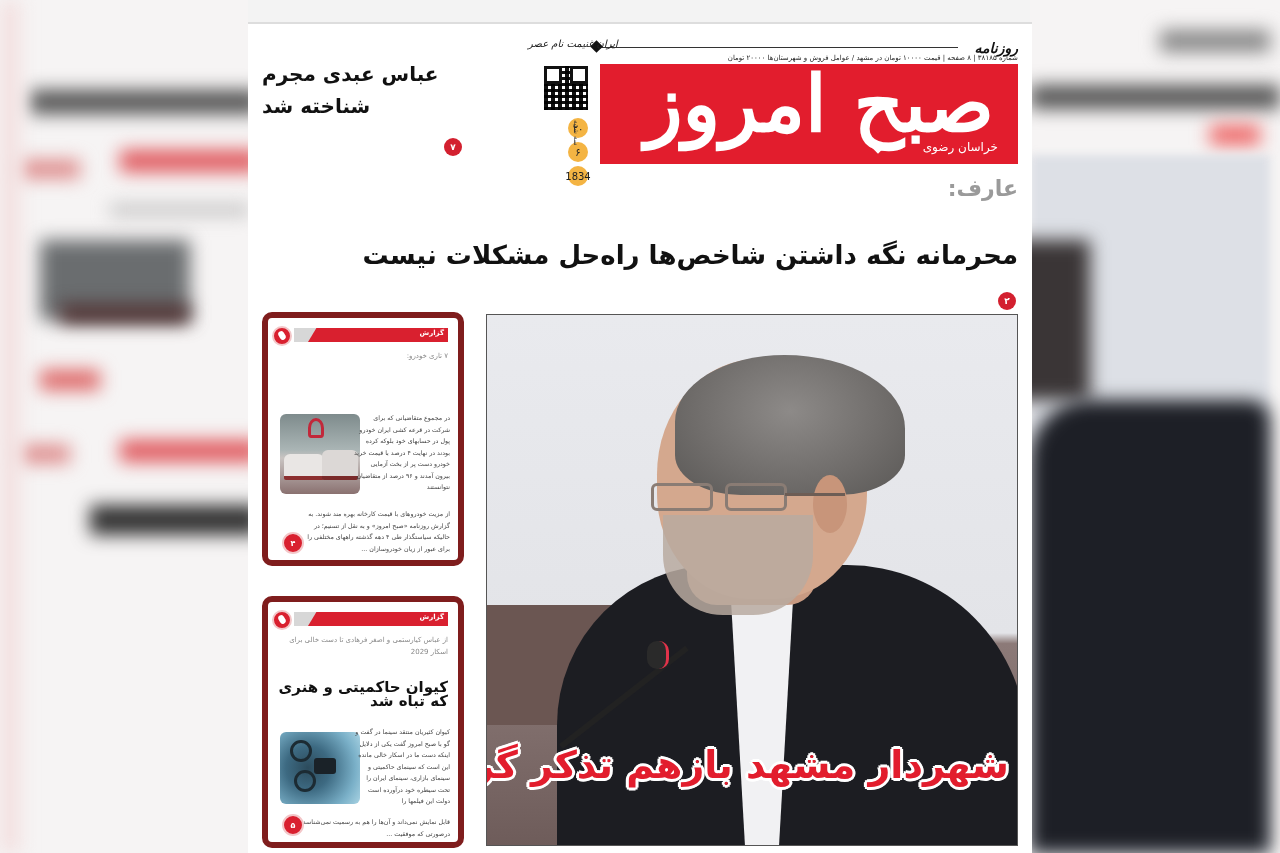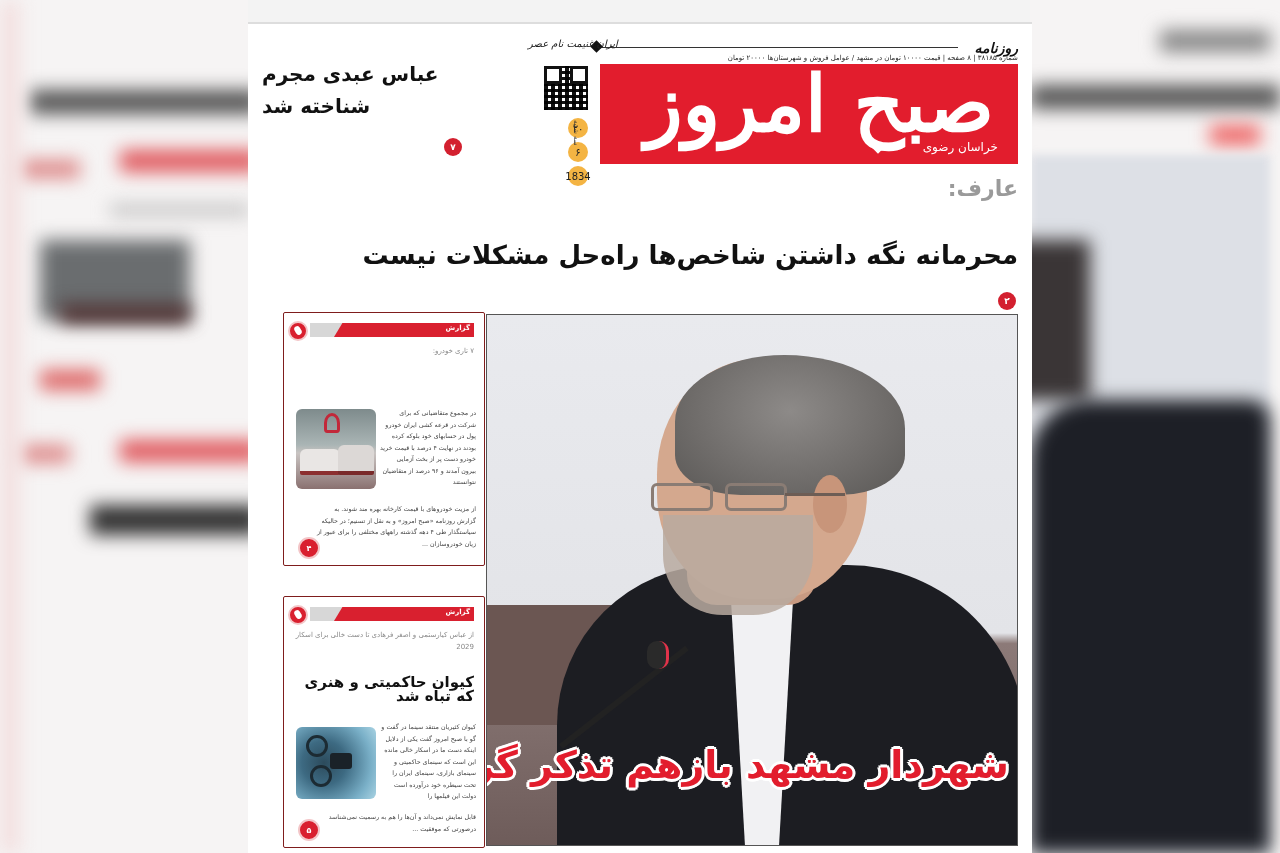--- a/index.html
+++ b/index.html
@@ -71,21 +71,21 @@
   .photo .glasses .l1 { left: 0; } .photo .glasses .l2 { left: 74px; }
   .photo .glasses .arm { position: absolute; left: 134px; top: 10px; width: 60px; height: 3px; background: #6d5d55; }
   .photo .mic { position: absolute; left: 40px; top: 330px; width: 160px; height: 6px; background: #222; transform: rotate(-38deg); transform-origin: right center; }
   .photo .mic-head { position: absolute; left: 160px; top: 326px; width: 22px; height: 28px; border-radius: 10px; background: #2a2a2a; border-right: 3px solid #e2334a; }
 
   .photo-caption { position: absolute; left: 8px; right: 8px; bottom: 58px; text-align: center; font-size: 38px; font-weight: 900;
                    color: #e21d2d; white-space: nowrap; letter-spacing: -1px;
                    text-shadow: 2px 2px 0 #fff, -2px -2px 0 #fff, 2px -2px 0 #fff, -2px 2px 0 #fff, 0 3px 0 #fff, 0 -3px 0 #fff, 3px 0 0 #fff, -3px 0 0 #fff; }
 
   
-  .card { position: absolute; left: 14px; width: 202px; border: 1px solid #7f1d1d; border-radius: 2px; background: #fff; overflow: hidden; margin-left: 21px; }
+  .card { position: absolute; left: 14px; width: 202px; border: 6px solid #7f1d1d; border-radius: 10px; background: #fff; overflow: hidden; }
   .card-1 { top: 288px; height: 254px; }
   .card-2 { top: 572px; height: 252px; }
   .card .tag-bar { position: absolute; right: 10px; top: 10px; width: 140px; height: 14px; background: #d9202f;
                    clip-path: polygon(6% 0, 100% 0, 100% 100%, 0 100%); }
   .card .tag-bar-grey { position: absolute; left: 26px; top: 10px; width: 36px; height: 14px; background: #d7d7d7; }
   .card .tag-label { position: absolute; right: 14px; top: 11px; font-size: 7px; color: #fff; font-weight: bold; }
   .card .corner-icon { position: absolute; left: 4px; top: 8px; width: 20px; height: 20px; border-radius: 50%; background: #d9202f; border: 2px solid #f3c6c8; }
   .card .corner-icon::after { content: ""; position: absolute; left: 5px; top: 3px; width: 6px; height: 9px; background: #fff; border-radius: 3px; transform: rotate(-30deg); }
   .card .overline { position: absolute; right: 10px; top: 32px; left: 10px; font-size: 7px; color: #888; line-height: 12px; }
   .card .c-title { position: absolute; right: 10px; left: 6px; font-size: 15px; font-weight: 900; color: #111; text-align: right; line-height: 22px; }

